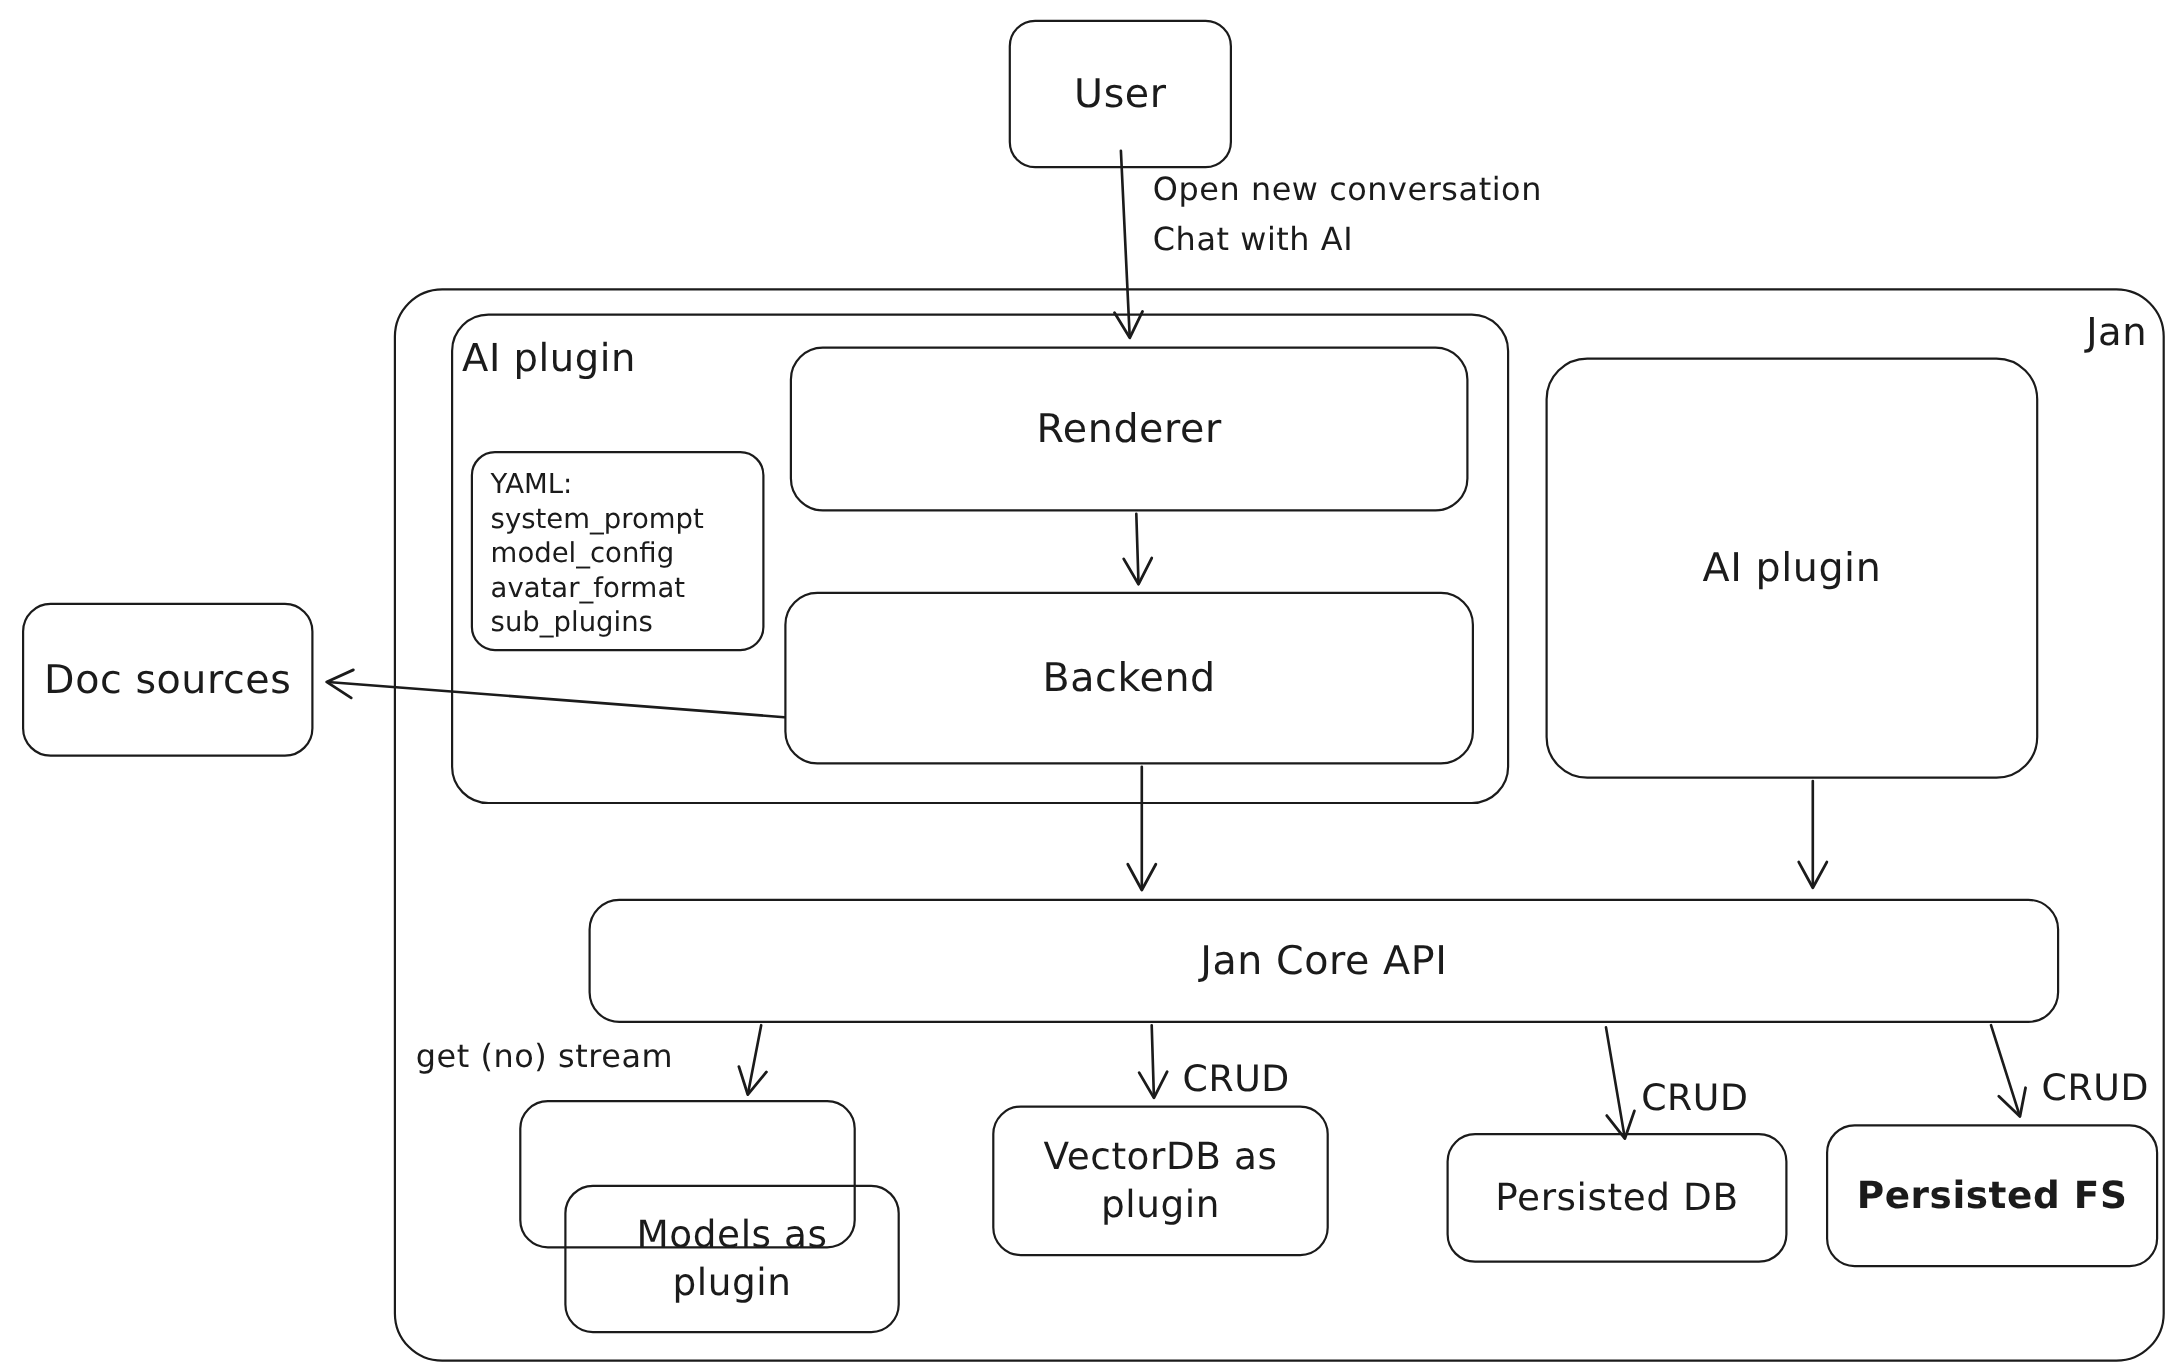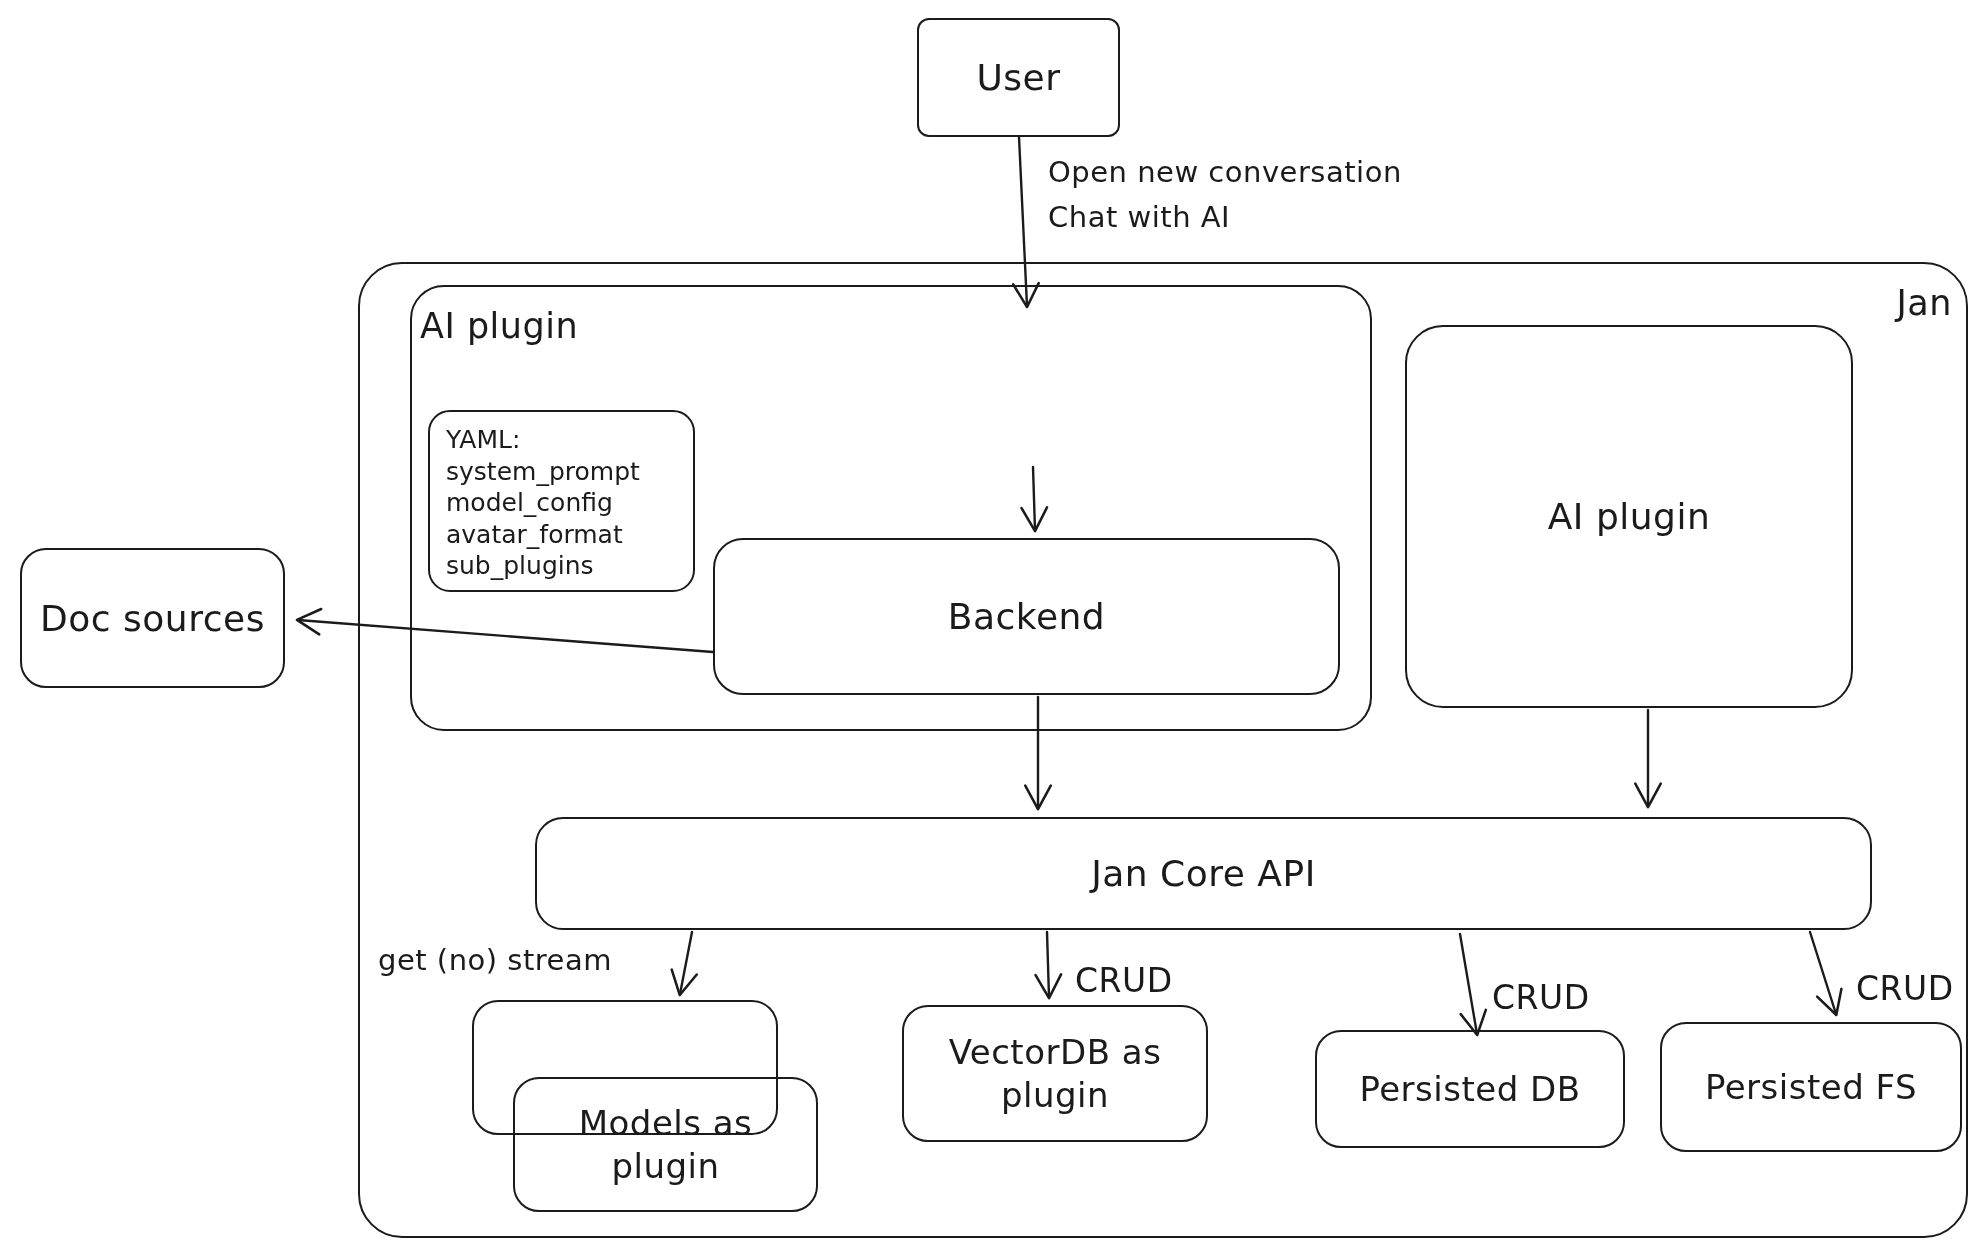--- a/index.html
+++ b/index.html
@@ -82,24 +82,27 @@
   <div class="corner-label" style="left:420px; top:306px;">AI plugin</div>
 
   <div class="yaml-note" style="left:428px; top:410px; width:267px; height:182px;">
     <div class="yaml-line">YAML:</div>
     <div class="yaml-line">system_prompt</div>
     <div class="yaml-line">model_config</div>
     <div class="yaml-line">avatar_format</div>
     <div class="yaml-line">sub_plugins</div>
   </div>
 
-  <div class="box" style="left:917px; top:18px; width:203px; height:119px; border-radius:12px;text-align:center;">
+  <div class="box" style="left:917px; top:18px; width:203px; height:135px; border-radius:24px;text-align:center;">
     <span class="node-label">User</span>
   </div>
 
+  <div class="box" style="left:718px; top:315px; width:617px; height:150px;">
+    <span class="node-label">Renderer</span>
+  </div>
 
   <div class="box" style="left:713px; top:538px; width:627px; height:157px;">
     <span class="node-label">Backend</span>
   </div>
 
   <div class="box" style="left:1405px; top:325px; width:448px; height:383px; border-radius:38px;">
     <span class="node-label">AI plugin</span>
   </div>
 
   <div class="box" style="left:535px; top:817px; width:1337px; height:113px; border-radius:28px;">
@@ -116,21 +119,21 @@
   </div>
 
   <div class="box" style="left:902px; top:1005px; width:306px; height:137px; border-radius:26px;">
     <span class="node-label" style="font-size:34px; width:250px;">VectorDB as plugin</span>
   </div>
 
   <div class="box" style="left:1315px; top:1030px; width:310px; height:118px; border-radius:26px;">
     <span class="node-label" style="font-size:34px;">Persisted DB</span>
   </div>
 
-  <div class="box" style="left:1660px; top:1022px; width:302px; height:130px; border-radius:26px;">
+  <div class="box" style="left:1660px; top:1022px; width:302px; height:130px; border-radius:26px;font-weight:bold;">
     <span class="node-label" style="font-size:34px;">Persisted FS</span>
   </div>
 
   <div class="edge-label" style="left:1048px; top:150px;">
     <span style="display:block;">Open new conversation</span>
     <span style="display:block;">Chat with AI</span>
   </div>
 
   <div class="edge-label" style="left:378px; top:938px;">get (no) stream</div>
 

